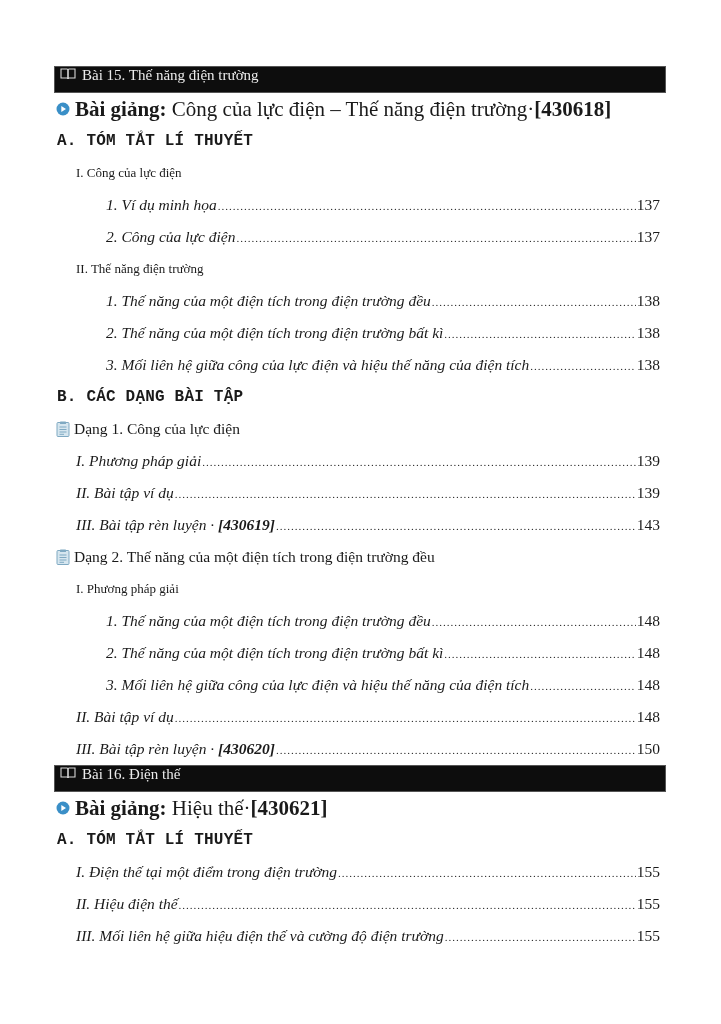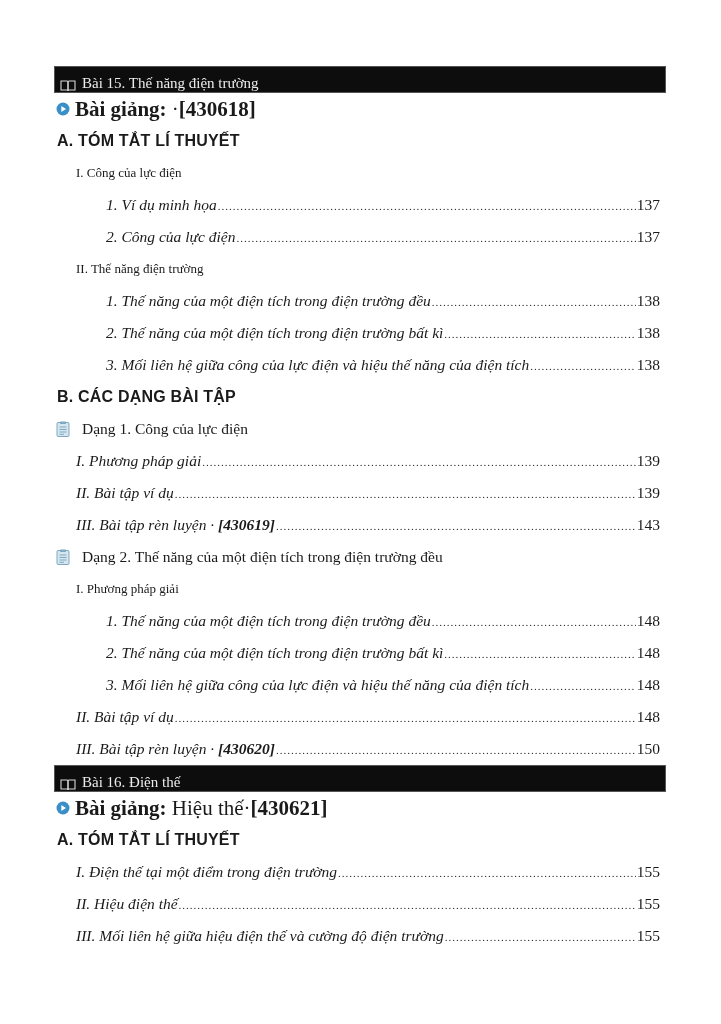--- a/index.html
+++ b/index.html
@@ -19,21 +19,21 @@
       position: absolute;
       left: 54px;
       top: 66px;
       width: 612px;
     }
     .lesson-bar {
       background: #0d0d0d;
       color: #ececec;
       height: 27px;
       display: flex;
-      align-items: flex-end;
+      align-items: flex-start;
       padding-left: 5px;
       font-size: 15px;
       font-family: "Liberation Serif", serif;
       border: 1px solid #555;
       box-sizing: border-box;
     }
     .lesson-bar .book-icon {
       width: 16px;
       height: 13px;
       margin-right: 6px;
@@ -49,21 +49,21 @@
     }
     .lecture .play-icon {
       width: 14px;
       height: 14px;
       margin-right: 5px;
     }
     .lecture b { font-weight: bold; }
     .section-title {
       font-weight: bold;
       font-size: 16px;
-      font-family: Liberation Sans, sans-serif;
+      font-family: Liberation Mono, monospace;
       height: 32px;
       display: flex;
       align-items: center;
       padding-left: 3px;
       letter-spacing: 0.2px;
     }
     .group-title {
       font-size: 13px;
       font-family: "Liberation Serif", serif;
       height: 32px;
@@ -71,21 +71,20 @@
       align-items: center;
       padding-left: 22px;
     }
     .dang-title {
       font-size: 15.5px;
       font-family: "Liberation Serif", serif;
       height: 32px;
       display: flex;
       align-items: center;
       padding-left: 2px;
-      gap: 8px;
     }
     .dang-title .clip-icon {
       width: 14px;
       height: 16px;
       margin-right: 4px;
     }
     .toc-row {
       display: flex;
       align-items: baseline;
       height: 32px;
@@ -122,21 +121,21 @@
       <path d="M15 2 L9 2 Q8 2 8 3 L8 12 Q8 11 9 11 L15 11 Z" fill="none" stroke="#d8d8d8" stroke-width="1.1"></path>
     </svg>
     <span>Bài 15. Thế năng điện trường</span>
   </div>
 
   <div class="lecture">
     <svg class="play-icon" viewBox="0 0 14 14">
       <circle cx="7" cy="7" r="6.5" fill="#3a8fc7"></circle>
       <path d="M5.3 4 L10 7 L5.3 10 Z" fill="#ffffff"></path>
     </svg>
-    <b>Bài giảng:</b>&nbsp;<span> · </span><b>[430618]</b>
+    <b>Bài giảng:</b>&nbsp;<span>Công của lực điện – Thế năng điện trường</span><span> · </span><b>[430618]</b>
   </div>
 
   <div class="section-title">A. TÓM TẮT LÍ THUYẾT</div>
 
   <div class="group-title">I. Công của lực điện</div>
   <div class="toc-row lvl2">
     <span class="label">1. Ví dụ minh họa</span>
       <span class="dots"></span>
       <span class="page-num">137</span>
   </div>

